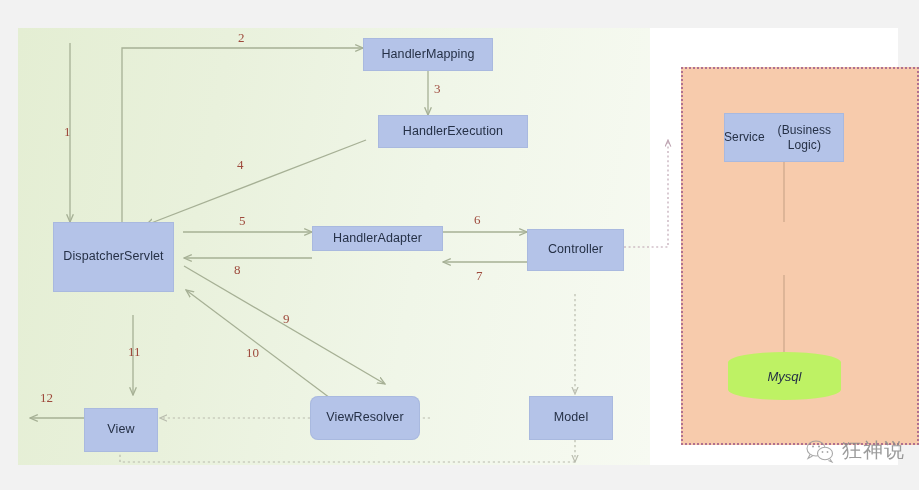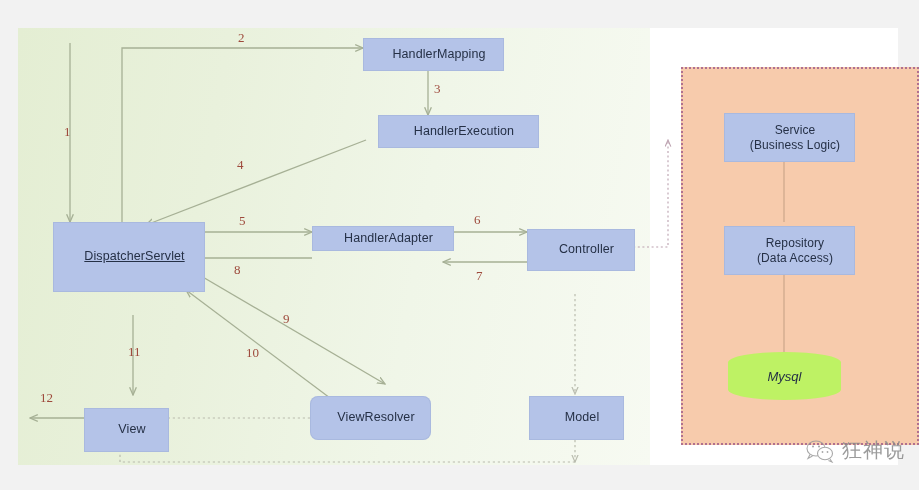--- a/index.html
+++ b/index.html
@@ -12,21 +12,21 @@
   .panel-green{position:absolute;left:18px;top:28px;width:632px;height:437px;
     background:linear-gradient(100deg,#e4eed3 0%,#e9f1dc 30%,#f0f6e8 62%,#f7faf2 100%);}
   .panel-white{position:absolute;left:650px;top:28px;width:248px;height:437px;background:#ffffff;}
   .panel-orange{position:absolute;left:681px;top:67px;width:238px;height:378px;
     background:#f7cbac;border:2px dotted #b0708f;box-sizing:border-box;}
 
   
   .node{position:absolute;background:#b4c3e8;color:#253046;
     display:flex;align-items:center;justify-content:center;text-align:center;
     font-size:12.5px;line-height:1.25;letter-spacing:.1px;
-    box-shadow:0 0 0 1px rgba(150,165,205,.35) inset;padding-left:11px;}
+    box-shadow:0 0 0 1px rgba(150,165,205,.35) inset;}
   .node.two-line{font-size:12px;}
   .cyl{position:absolute;background:#bef264;color:#253046;
     display:flex;align-items:center;justify-content:center;
     font-size:13px;border-radius:50% / 22%;font-style:italic;}
 
   
   .num{position:absolute;color:#9e4a3c;font-size:13px;font-weight:400;
     font-family:"Liberation Serif","DejaVu Serif",serif;}
 
   svg.wires{position:absolute;left:0;top:0;width:919px;height:490px;
@@ -97,21 +97,21 @@
     <g fill="none" stroke="#bba0ae" stroke-width="1.1" stroke-dasharray="2 2.6">
       <path d="M624,247 L668,247 L668,140" marker-end="url(#ahp)"></path>
     </g>
 
     <g fill="none" stroke="#cfa98d" stroke-width="1.3">
       <path d="M784,162 L784,222"></path>
       <path d="M784,275 L784,352"></path>
     </g>
   </svg>
 
-  <div class="node" style="left:53px;top:222px;width:141px;height:70px;text-decoration:underline;">
+  <div class="node" style="left:53px;top:222px;width:121px;height:70px;">
     <span>DispatcherServlet</span>
   </div>
 
   <div class="node" style="left:363px;top:38px;width:130px;height:33px;">
     <span>HandlerMapping</span>
   </div>
 
   <div class="node" style="left:378px;top:115px;width:150px;height:33px;">
     <span>HandlerExecution</span>
   </div>
@@ -130,30 +130,25 @@
 
   <div class="node" style="left:310px;top:396px;width:110px;height:44px;border-radius:8px;">
     <span>ViewResolver</span>
   </div>
 
   <div class="node" style="left:529px;top:396px;width:84px;height:44px;">
     <span>Model</span>
   </div>
 
   <div class="node two-line" style="left:724px;top:113px;width:120px;height:49px;
-       flex-direction:column;">
+       flex-direction:row;">
     <span>Service</span>
     <span>(Business Logic)</span>
   </div>
 
-  <div class="node two-line" style="left:724px;top:226px;width:120px;height:49px;
-       flex-direction:column;">
-    <span>Repository</span>
-    <span>(Data Access)</span>
-  </div>
 
   <div class="cyl" style="left:728px;top:352px;width:113px;height:48px;">
     <span>Mysql</span>
   </div>
 
   <div class="num" style="left:64px;top:124px;">1</div>
   <div class="num" style="left:238px;top:30px;">2</div>
   <div class="num" style="left:434px;top:81px;">3</div>
   <div class="num" style="left:237px;top:157px;">4</div>
   <div class="num" style="left:239px;top:213px;">5</div>

